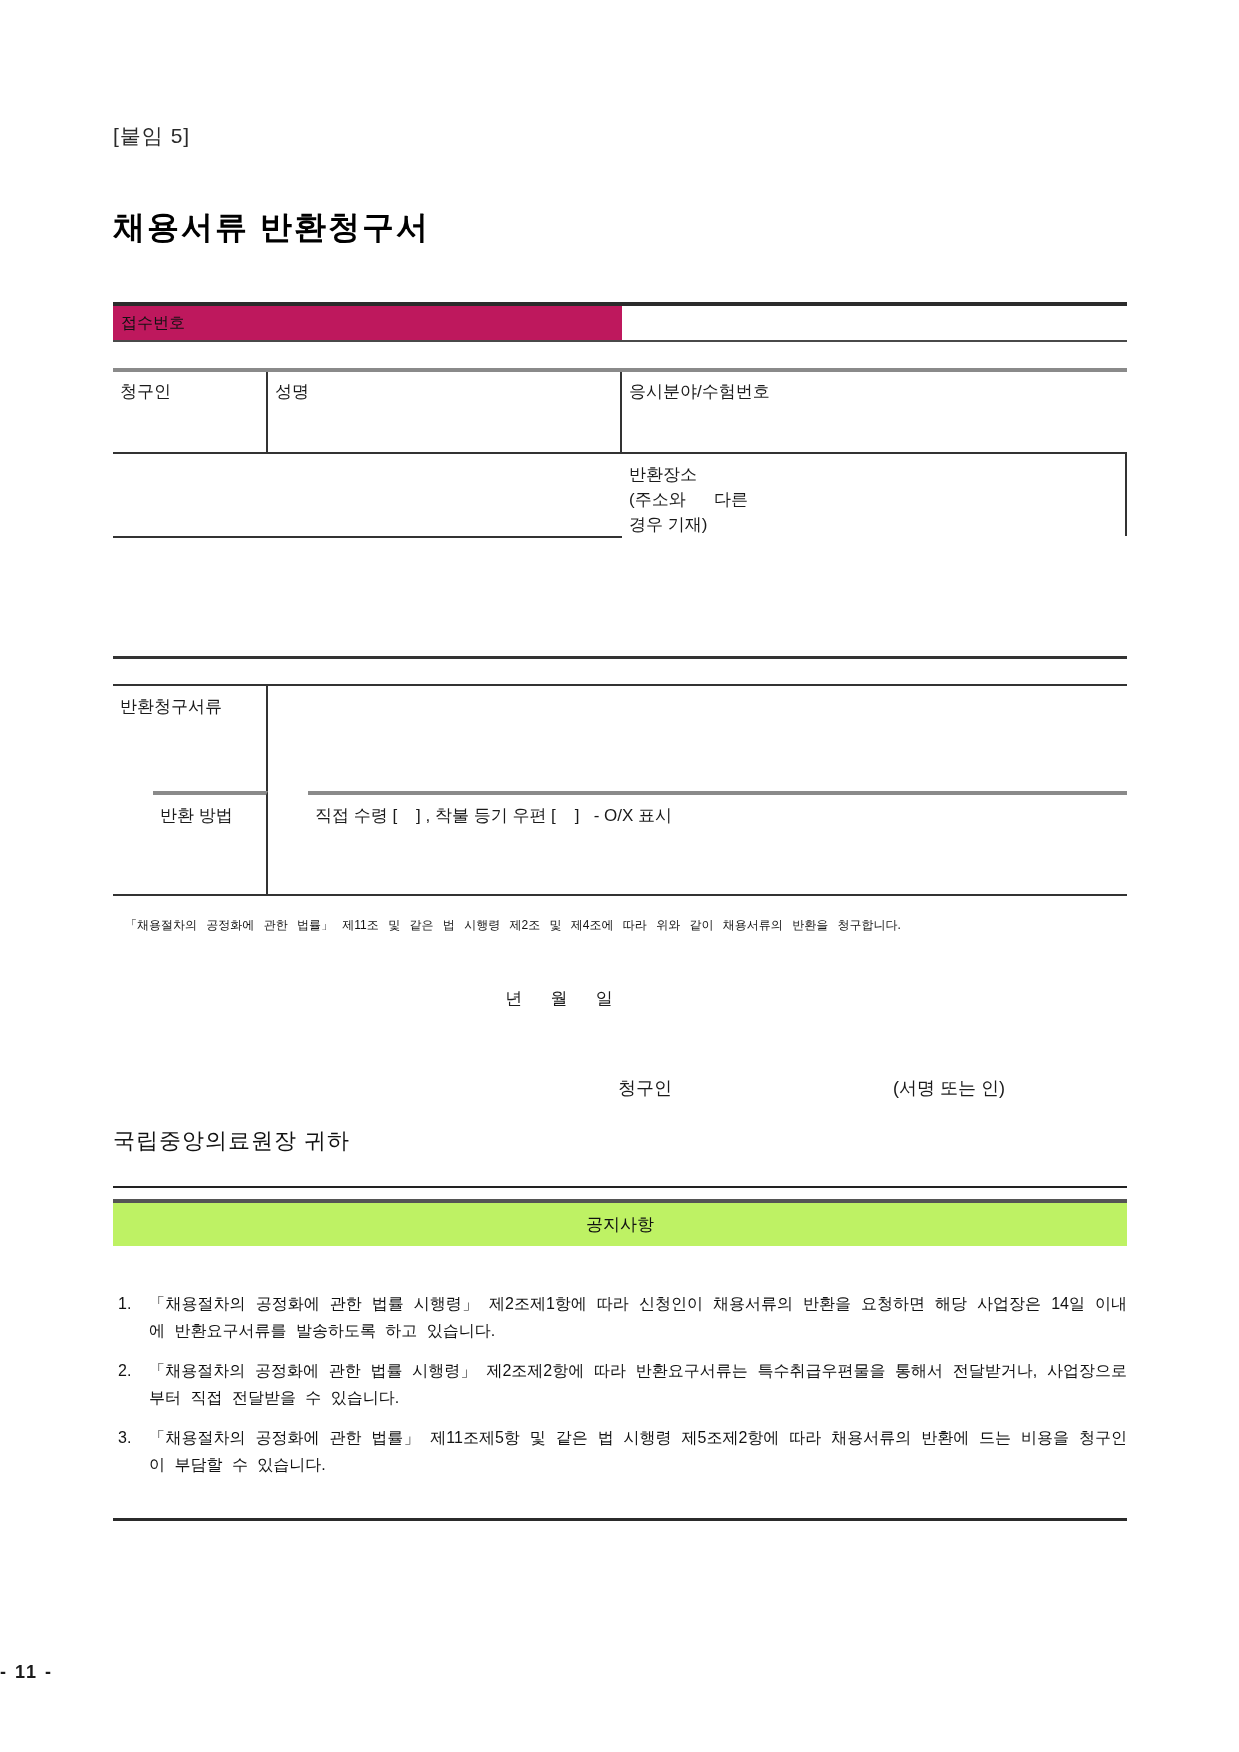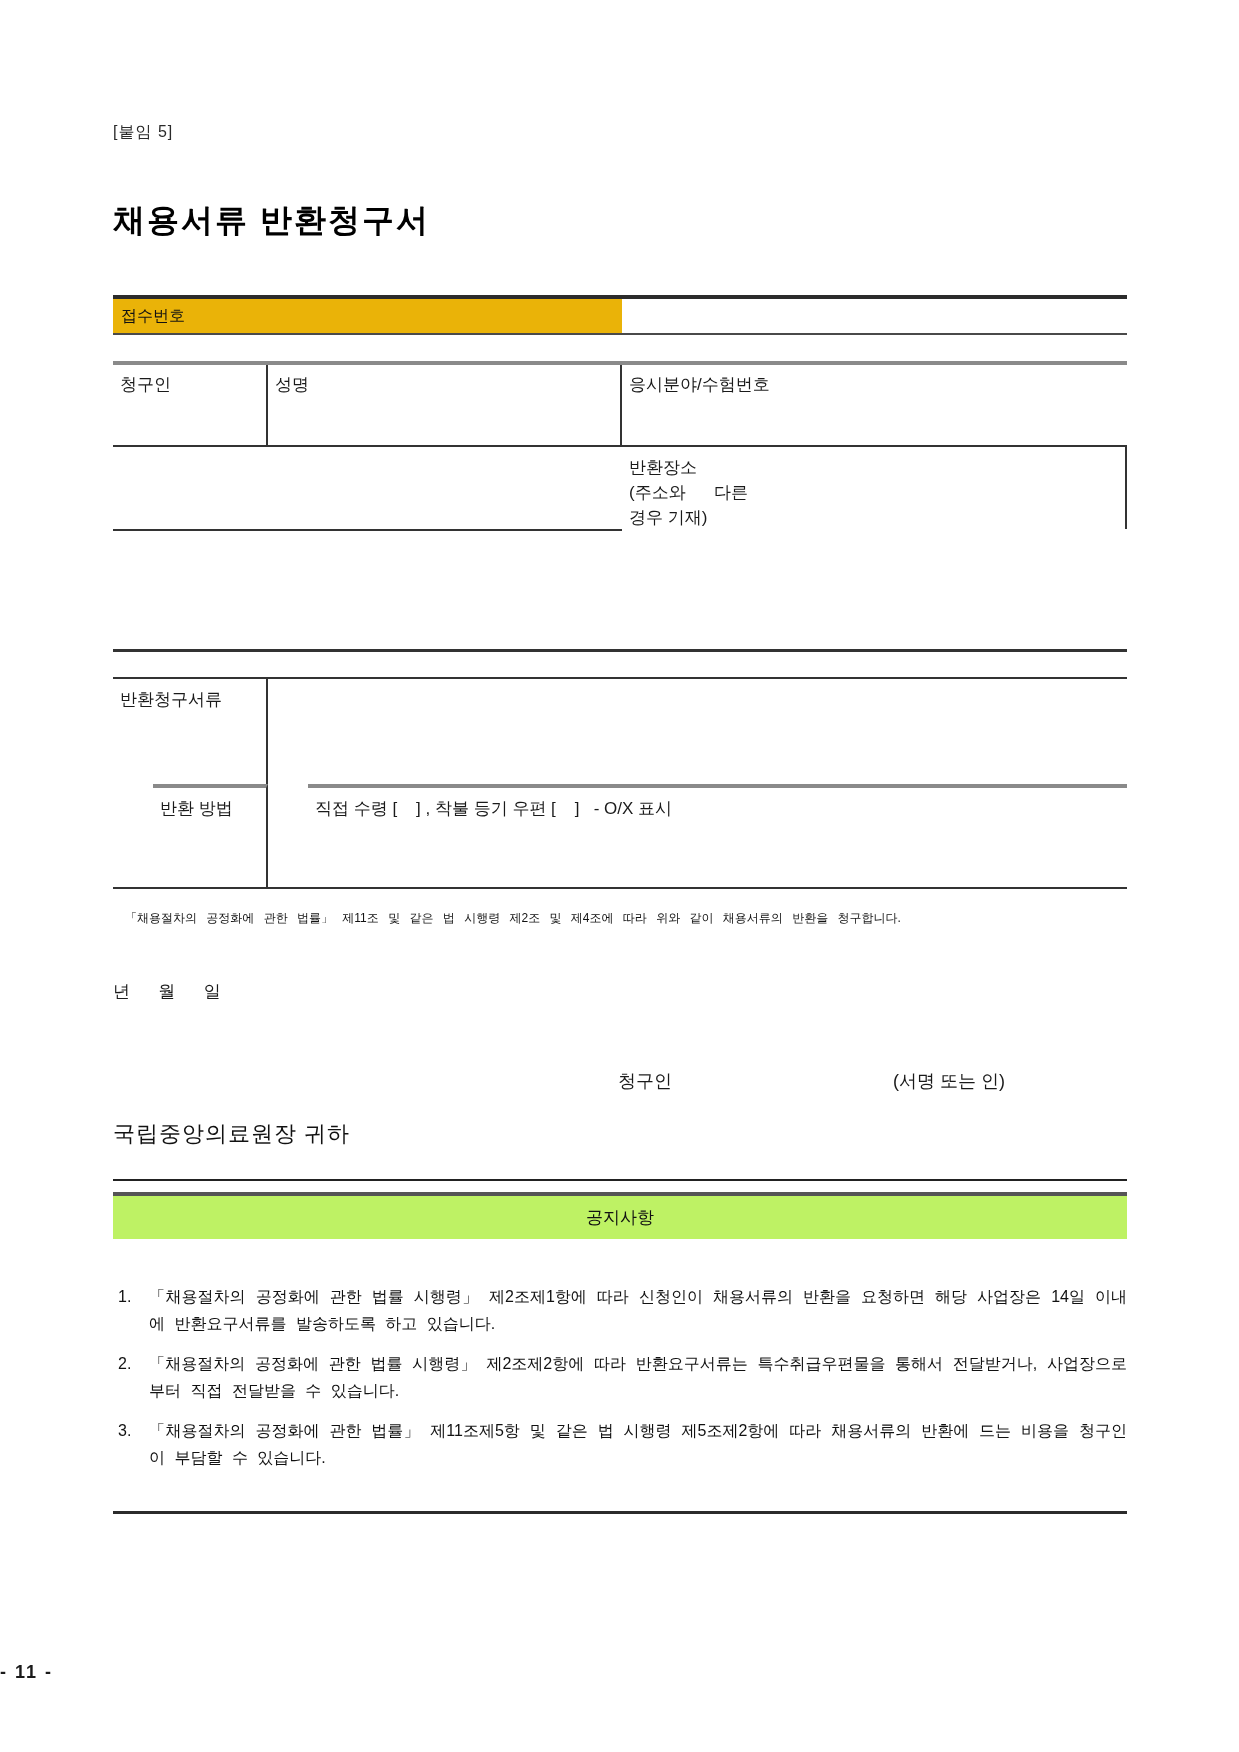--- a/index.html
+++ b/index.html
@@ -5,35 +5,35 @@
   * { margin: 0; padding: 0; box-sizing: border-box; }
   html, body { background: #ffffff; }
   body {
     width: 1239px; height: 1752px;
     position: relative;
     font-family: "Liberation Sans", "DejaVu Sans", sans-serif;
     color: #1a1a1a;
   }
   .content { position: relative; width: 1014px; margin-left: 113px; }
 
-  .attachment { padding-top: 122px; font-size: 16px; color: #2a2a2a; letter-spacing: 1px; }
+  .attachment { padding-top: 122px; font-size: 21px; color: #2a2a2a; letter-spacing: 1px; }
 
   .doc-title {
     margin-top: 56px; text-align: left;
     font-size: 32px; font-weight: 900; letter-spacing: 2px; color: #000;
   }
 
   
   .t1 {
     margin-top: 52px;
     display: grid; grid-template-columns: 509px 505px;
     border-top: 4px solid #2b2b2b; border-bottom: 2px solid #4a4a4a;
   }
   .t1 .cell {
-    background: #eab308; height: 34px;
+    background: #be185d; height: 34px;
     font-size: 16px; padding: 7px 0 0 8px; color: #111;
   }
   .t1 .cell.right { border-left: 2px solid #555; }
 
   
   .t2 {
     margin-top: 26px;
     display: grid; grid-template-columns: 155px 354px 505px;
     grid-template-rows: 80px 84px 120px;
     border-top: 4px solid #8a8a8a; border-bottom: 3px solid #333;
@@ -56,21 +56,21 @@
   .t3 .thick-top { border-top: 4px solid #8a8a8a; margin-left: 40px; }
   .method-value { white-space: pre; padding-left: 12px; }
 
   
   .statement {
     margin-top: 14px; padding: 0 10px 0 12px;
     font-size: 12px; line-height: 31px;
     text-align: justify; word-spacing: 6px; color: #111;
   }
   .dateline {
-    margin-top: 46px; text-align: left; padding-right: 122px;
+    margin-top: 46px; text-align: center; padding-right: 122px;
     font-size: 17px; white-space: pre;
   }
   .signline {
     margin-top: 66px; display: flex; justify-content: space-between;
     padding-left: 505px; padding-right: 122px; font-size: 18px;
   }
   .recipient { margin-top: 26px; font-size: 22px; letter-spacing: 1px; color: #111; }
 
   .rule1 { margin-top: 30px; border-top: 2px solid #222; }
 

